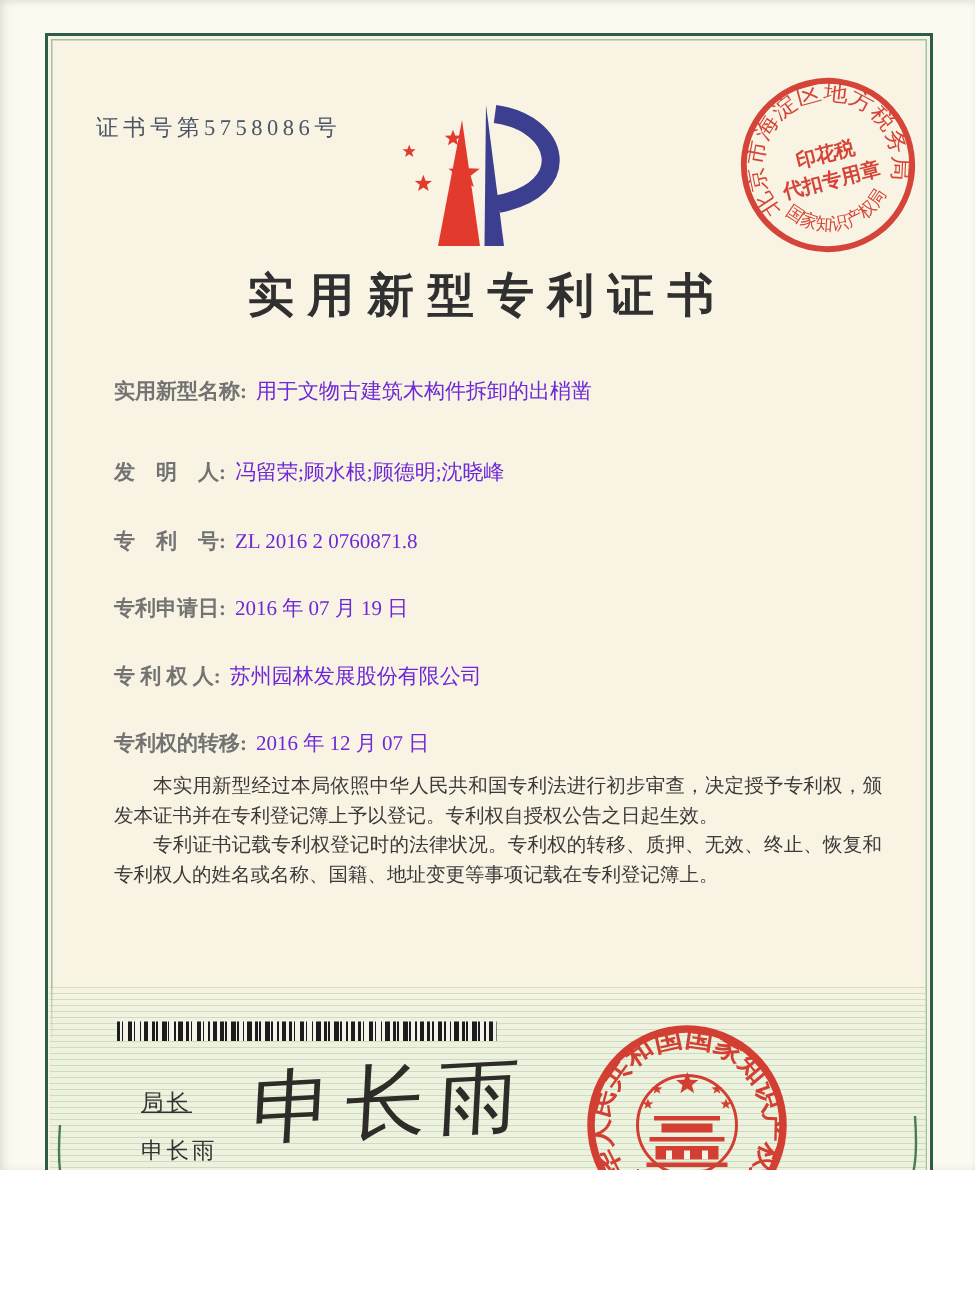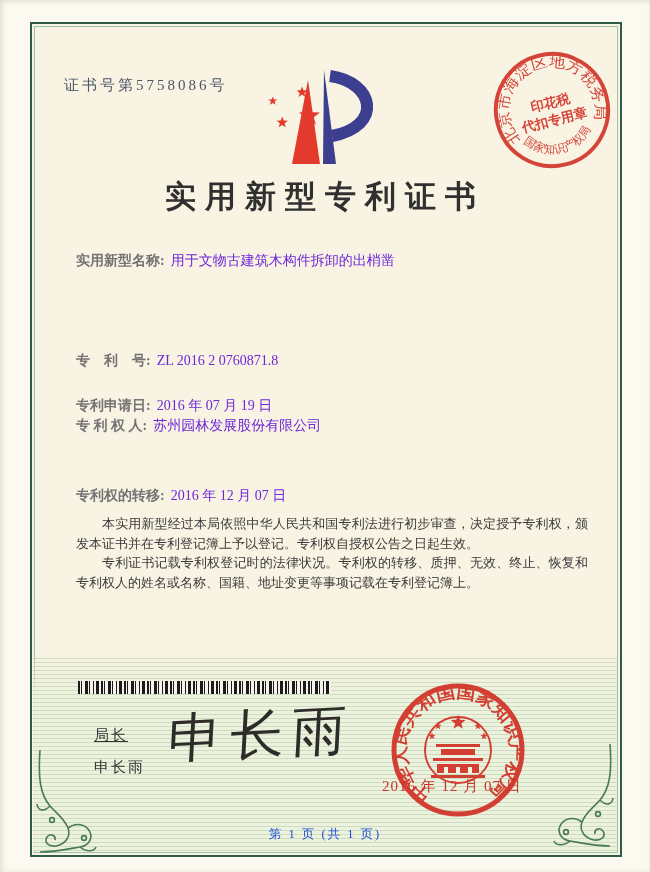--- a/index.html
+++ b/index.html
@@ -1,35 +1,35 @@
 <!DOCTYPE html>
 <html><head>
 <meta charset="utf-8">
 <style>
   html,body{margin:0;padding:0;background:#ffffff;}
   body{font-family:"Liberation Serif","DejaVu Serif",serif;}
-  .sheet{position:relative;width:650px;height:872px;background:#fcf9f0;overflow:hidden;
+  .sheet{position:relative;width:650px;height:780px;background:#fcf9f0;overflow:hidden;
          box-shadow:inset 3px 0 6px rgba(0,0,0,.08), inset 0 2px 4px rgba(0,0,0,.05);}
   .frame{position:absolute;left:30px;top:22px;width:588px;height:831px;
          border:2px solid #2f5b49;background:#f9f3e3;}
   .frame::before{content:"";position:absolute;inset:2px;border:1px solid #9cc3a6;pointer-events:none;}
   .guilloche{position:absolute;left:33px;top:658px;width:584px;height:193px;
     background:
       repeating-linear-gradient(180deg, rgba(124,164,115,.28) 0 1px, rgba(236,243,221,.0) 1px 4px),
       linear-gradient(180deg, rgba(237,243,223,.2), #ecf2dd 40px);}
   .abs{position:absolute;}
   .cert-no{left:64px;top:76px;font-size:15px;color:#4a5566;letter-spacing:3px;}
   .logo-box{left:252px;top:64px;width:146px;height:110px;}
   .tax-stamp{left:488px;top:46px;width:128px;height:128px;transform:rotate(-14deg);opacity:.92;}
   .title{left:0;top:176px;width:650px;text-align:center;font-size:31px;font-weight:bold;
          letter-spacing:9px;color:#303030;}
   .field{left:76px;width:520px;font-size:14px;color:#33363c;white-space:nowrap;}
   .field .lab{color:#737373;font-weight:600;}
   .field .val{margin-left:6px;color:#6d28d9;}
-  .f0{top:252px;} .f1{top:306px;} .f2{top:352px;} .f3{top:397px;} .f4{top:417px;} .f5{top:487px;}
+  .f0{top:252px;} .f1{top:306px;} .f2{top:352px;} .f3{top:397px;} .f4{top:442px;} .f5{top:487px;}
   .body-text{left:76px;top:514px;width:512px;font-size:13px;line-height:19.6px;
              color:#3a3a3a;text-align:justify;}
   .body-text p{margin:0;text-indent:2em;}
   .barcode{left:78px;top:681px;width:253px;height:13px;
     background:repeating-linear-gradient(90deg,
       #1c1c1c 0 2px,#f6f4ea 2px 3px,#1c1c1c 3px 4px,#f6f4ea 4px 7px,
       #1c1c1c 7px 10px,#f6f4ea 10px 11px,#1c1c1c 11px 12px,#f6f4ea 12px 15px,
       #1c1c1c 15px 16px,#f6f4ea 16px 18px,#1c1c1c 18px 21px,#f6f4ea 21px 23px);}
   .post{left:94px;top:726px;font-size:15px;color:#333;letter-spacing:2px;text-decoration:underline;}
   .post-name{left:94px;top:758px;font-size:15px;color:#333;letter-spacing:2px;}
@@ -81,20 +81,23 @@
       </text>
       <text x="65" y="62" text-anchor="middle" font-size="13.5" fill="#d2362a" font-weight="bold">印花税</text>
       <text x="65" y="80" text-anchor="middle" font-size="13.5" fill="#d2362a" font-weight="bold">代扣专用章</text>
     </svg>
   </div>
 
   <div class="abs title">实用新型专利证书</div>
 
   <div class="abs field f0">
     <span class="lab">实用新型名称:</span><span class="val">用于文物古建筑木构件拆卸的出梢凿</span>
+  </div>
+  <div class="abs field f1">
+    <span class="lab">发　明　人:</span><span class="val">冯留荣;顾水根;顾德明;沈晓峰</span>
   </div>
   <div class="abs field f2">
     <span class="lab">专　利　号:</span><span class="val">ZL 2016 2 0760871.8</span>
   </div>
   <div class="abs field f3">
     <span class="lab">专利申请日:</span><span class="val">2016 年 07 月 19 日</span>
   </div>
   <div class="abs field f4">
     <span class="lab">专 利 权 人:</span><span class="val">苏州园林发展股份有限公司</span>
   </div>

